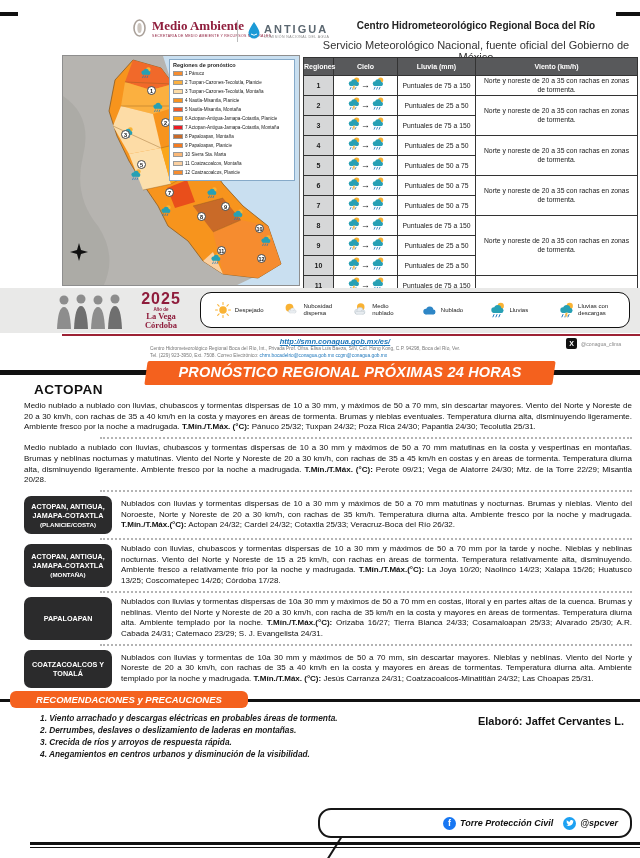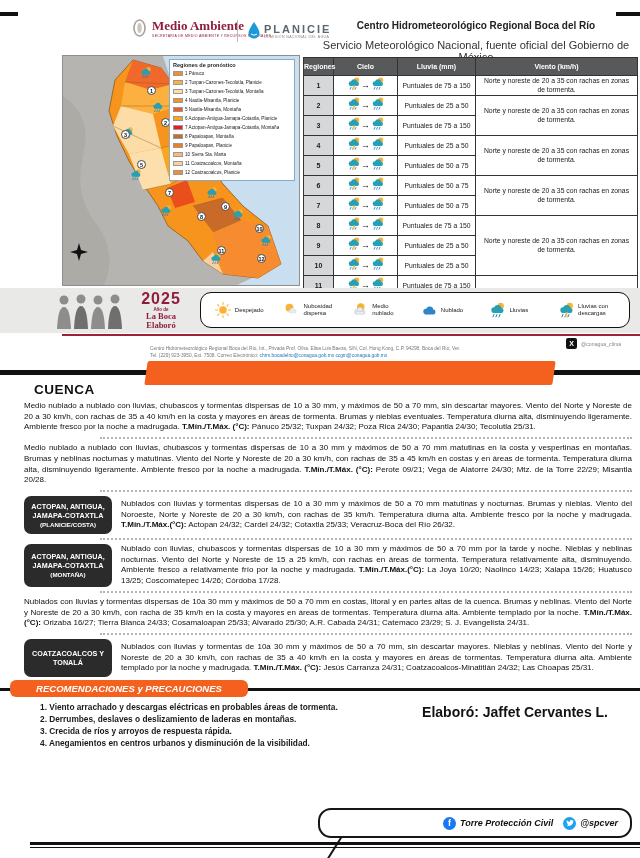--- a/index.html
+++ b/index.html
@@ -74,24 +74,24 @@
   .sec-label { flex:0 0 88px; background:#2b2b2c; color:#fff; border-radius:7px; padding:5px 3px; text-align:center; font-weight:bold; font-size:7.2px; line-height:1.25; min-height:38px; display:flex; flex-direction:column; justify-content:center; align-self:stretch; }
   .sec-label .q { font-size:6.2px; margin-top:1px; }
   .sec-text { flex:1; font-size:8px; line-height:1.34; text-align:justify; color:#111; }
   .sec-text b { font-weight:bold; }
   .divider { border-top:2px dotted #b3b3b3; margin:4px 8px 4px 100px; }
 
   
   .reco { position:relative; }
   .reco-bar { position:absolute; left:0; top:8px; width:640px; height:3px; background:#111; }
   .reco-banner { position:relative; margin-left:10px; width:238px; height:17px; background:#f4611e; border-radius:6px; color:#fff; font-weight:bold; font-style:italic; font-size:9.5px; display:flex; align-items:center; justify-content:center; }
-  .reco-list { margin:4px 0 0 40px; width:440px; list-style:none; counter-reset:rn; }
+  .reco-list { margin:4px 0 0 40px; width:440px; list-style:none; counter-reset:rn;font-style:italic; }
   .reco-list li { font-size:8.3px; font-weight:bold; line-height:1.45; counter-increment:rn; }
   .reco-list li::before { content: counter(rn) ".  "; }
-  .elaboro { position:absolute; right:32px; top:24px; font-size:14px; font-weight:bold; color:#111; }
+  .elaboro { position:absolute; right:16px; top:24px; font-size:11px; font-weight:bold; color:#111; }
 
   
   .social { left:318px; top:808px; width:314px; height:30px; background:#fff; border:2px solid #161616; border-radius:13px; display:flex; align-items:center; justify-content:flex-end; gap:10px; padding:0 12px; }
   .social .slash { position:absolute; left:-24px; bottom:-2px; width:46px; height:2px; background:#161616; transform:rotate(-58deg); transform-origin:right bottom; }
   .soc-it { display:flex; align-items:center; gap:4px; font-size:9px; font-weight:bold; font-style:italic; color:#111; }
   .fb { width:13px; height:13px; border-radius:50%; background:#1877f2; color:#fff; font-size:9px; font-weight:bold; font-style:normal; display:flex; align-items:center; justify-content:center; }
   .tw { width:13px; height:13px; border-radius:50%; background:#1da1f2; display:flex; align-items:center; justify-content:center; }
   .botline1 { left:30px; top:842px; width:610px; height:3px; background:#111; }
   .botline2 { left:30px; top:847px; width:610px; height:1px; background:#111; }
 </style>
@@ -174,21 +174,21 @@
       <div class="ma-tag">SECRETARÍA DE MEDIO AMBIENTE Y RECURSOS NATURALES</div>
     </div>
   </div>
   <div class="abs vline"></div>
   <div class="abs logo-cn">
     <svg width="12" height="17" viewBox="0 0 12 17">
       <path d="M6,0 C6,0 0.5,7.5 0.5,11 a5.5,5.5 0 0 0 11,0 C11.5,7.5 6,0 6,0 Z" fill="#1c9ad6"></path>
       <path d="M3,12 q3,2.5 6,0" stroke="#fff" stroke-width="1" fill="none"></path>
     </svg>
     <div>
-      <div class="cn-text">PLANICIE</div>
+      <div class="cn-text">ANTIGUA</div>
       <div class="cn-tag">COMISIÓN NACIONAL DEL AGUA</div>
     </div>
   </div>
   <div class="abs hdr-title">
     <div class="t1">Centro Hidrometeorológico Regional Boca del Río</div>
     <div class="t2">Servicio Meteorológico Nacional, fuente oficial del Gobierno de México</div>
   </div>
 
   <div class="abs map-box">
     <svg width="238" height="231" viewBox="0 0 238 231">
@@ -508,22 +508,22 @@
           <path d="M19,37 q1,-23 7,-23 q6,0 7,23 Z" fill="#6f6f6f"></path>
         <circle cx="43" cy="8" r="4.5"></circle>
           <path d="M36,37 q1,-22 7,-22 q6,0 7,22 Z"></path>
         <circle cx="60" cy="7" r="4.5"></circle>
           <path d="M53,37 q1,-23 7,-23 q6,0 7,23 Z" fill="#6f6f6f"></path>
       </g>
     </svg>
     <div class="yr">
       <div class="y">2025</div>
       <div class="a">Año de</div>
-      <div class="m">La Boca</div>
-      <div class="m">Elaboró</div>
+      <div class="m">La Vega</div>
+      <div class="m">Córdoba</div>
     </div>
     <div class="sky-leg">
       <div class="sky-it">
           <svg width="18" height="18" viewBox="0 0 24 24">
             <use href="#wi-sun"></use>
           </svg>
           <span class="lab">Despejado</span>
         </div>
       <div class="sky-it">
           <svg width="18" height="18" viewBox="0 0 24 24">
@@ -552,32 +552,34 @@
       <div class="sky-it">
           <svg width="18" height="18" viewBox="0 0 24 24">
             <use href="#wi-storm"></use>
           </svg>
           <span class="lab">Lluvias con descargas</span>
         </div>
     </div>
   </div>
 
   <div class="abs redline"></div>
+  <div class="abs url">http://smn.conagua.gob.mx/es/</div>
   <div class="abs contact">
     <div>Centro Hidrometeorológico Regional Boca del Río, Int., Privada Prof. Ofna. Elisa Luis Baeza, S/N, Col. Hong Kong, C.P. 94298, Boca del Río, Ver.</div>
     <div><span>Tel. (229) 923-3950, Ext. 7508. Correo Electrónico:</span> <span class="em">chrm.bocadelrio@conagua.gob.mx  ccgm@conagua.gob.mx</span></div>
   </div>
   <div class="abs xbadge">X</div>
   <div class="abs xhandle">@conagua_clima</div>
 
   <div class="abs bbar"></div>
   <div class="abs obanner"></div>
+  <div class="abs obanner-txt">PRONÓSTICO REGIONAL PRÓXIMAS 24 HORAS</div>
 
   <div class="content">
-    <div class="cuenca">CUENCA</div>
+    <div class="cuenca">ACTOPAN</div>
 
     <div class="sec">
       <div class="sec-text"><span>Medio nublado a nublado con lluvias, chubascos y tormentas dispersas de 10 a 30 mm, y máximos de 50 a 70 mm, sin descartar mayores. Viento del Norte y Noreste de 20 a 30 km/h, con rachas de 35 a 40 km/h en la costa y mayores en áreas de tormenta. Brumas y nieblas eventuales. Temperatura diurna alta, disminuyendo ligeramente. Ambiente fresco por la noche a madrugada.</span> <b>T.Mín./T.Máx. (°C):</b><span> Pánuco 25/32; Tuxpan 24/32; Poza Rica 24/30; Papantla 24/30; Tecolutla 25/31.</span></div>
     </div>
     <div class="divider"></div>
 
     <div class="sec">
       <div class="sec-text"><span>Medio nublado a nublado con lluvias, chubascos y tormentas dispersas de 10 a 30 mm y máximos de 50 a 70 mm matutinas en la costa y vespertinas en montañas. Brumas y neblinas nocturnas y matutinas. Viento del Norte y Noreste de 20 a 30 km/h, con rachas de 35 a 45 km/h en costas y en áreas de tormenta. Temperatura diurna alta, disminuyendo ligeramente. Ambiente fresco por la noche a madrugada.</span> <b>T.Mín./T.Máx. (°C):</b><span> Perote 09/21; Vega de Alatorre 24/30; Mtz. de la Torre 22/29; Misantla 20/28.</span></div>
     </div>
     <div class="divider"></div>
@@ -594,20 +596,23 @@
     <div class="sec">
       <div class="sec-label">
           <span>ACTOPAN, ANTIGUA, JAMAPA-COTAXTLA</span>
           <span class="q">(MONTAÑA)</span>
         </div>
       <div class="sec-text"><span>Nublado con lluvias, chubascos y tormentas dispersas de 10 a 30 mm y máximos de 50 a 70 mm por la tarde y noche. Nieblas y neblinas nocturnas. Viento del Norte y Noreste de 15 a 25 km/h, con rachas en áreas de tormenta. Temperatura relativamente alta, disminuyendo. Ambiente fresco a relativamente frío por la noche y madrugada.</span> <b>T.Mín./T.Máx.(°C):</b><span> La Joya 10/20; Naolinco 14/23; Xalapa 15/26; Huatusco 13/25; Coscomatepec 14/26; Córdoba 17/28.</span></div>
     </div>
     <div class="divider"></div>
 
     <div class="sec">
+      <div class="sec-label">
+          <span>PAPALOAPAN</span>
+        </div>
       <div class="sec-text"><span>Nublados con lluvias y tormentas dispersas de 10a 30 mm y máximos de 50 a 70 mm en costas, litoral y en partes altas de la cuenca. Brumas y neblinas. Viento del Norte y Noreste de 20 a 30 km/h, con racha de 35 km/h en la costa y mayores en áreas de tormentas. Temperatura diurna alta. Ambiente templado por la noche.</span> <b>T.Mín./T.Máx.(°C):</b><span> Orizaba 16/27; Tierra Blanca 24/33; Cosamaloapan 25/33; Alvarado 25/30; A.R. Cabada 24/31; Catemaco 23/29; S. J. Evangelista 24/31.</span></div>
     </div>
     <div class="divider"></div>
 
     <div class="sec">
       <div class="sec-label">
           <span>COATZACOALCOS Y TONALÁ</span>
         </div>
       <div class="sec-text"><span>Nublados con lluvias y tormentas de 10a 30 mm y máximos de 50 a 70 mm, sin descartar mayores. Nieblas y neblinas. Viento del Norte y Noreste de 20 a 30 km/h, con rachas de 35 a 40 km/h en la costa y mayores en áreas de tormentas. Temperatura diurna alta. Ambiente templado por la noche y madrugada.</span> <b>T.Mín./T.Máx. (°C):</b><span> Jesús Carranza 24/31; Coatzacoalcos-Minatitlán 24/32; Las Choapas 25/31.</span></div>
     </div>

